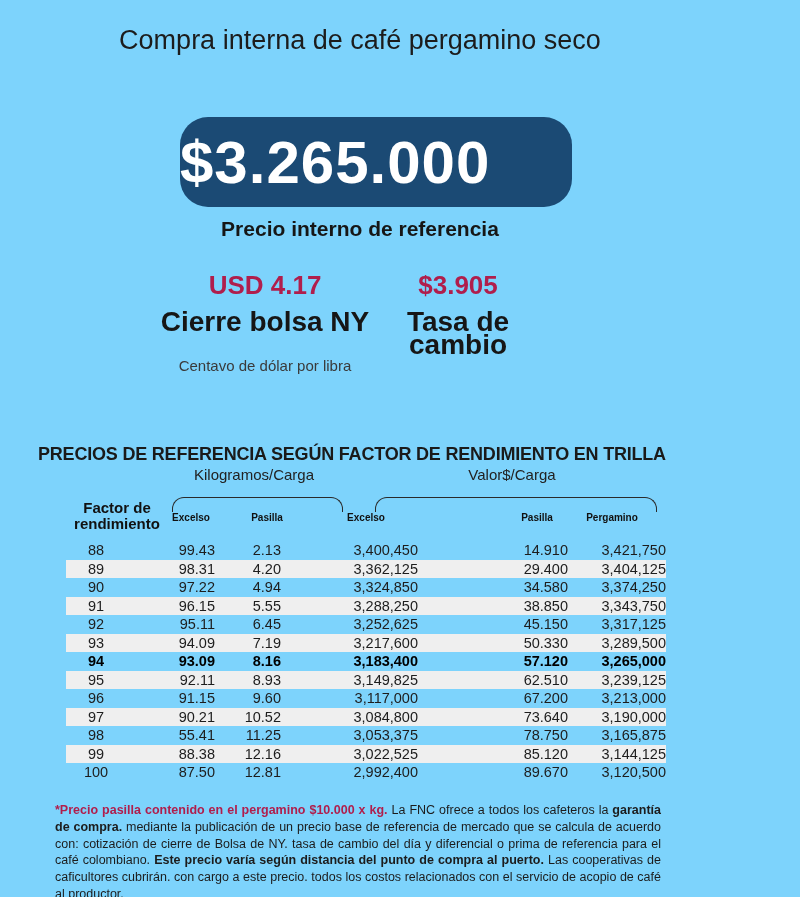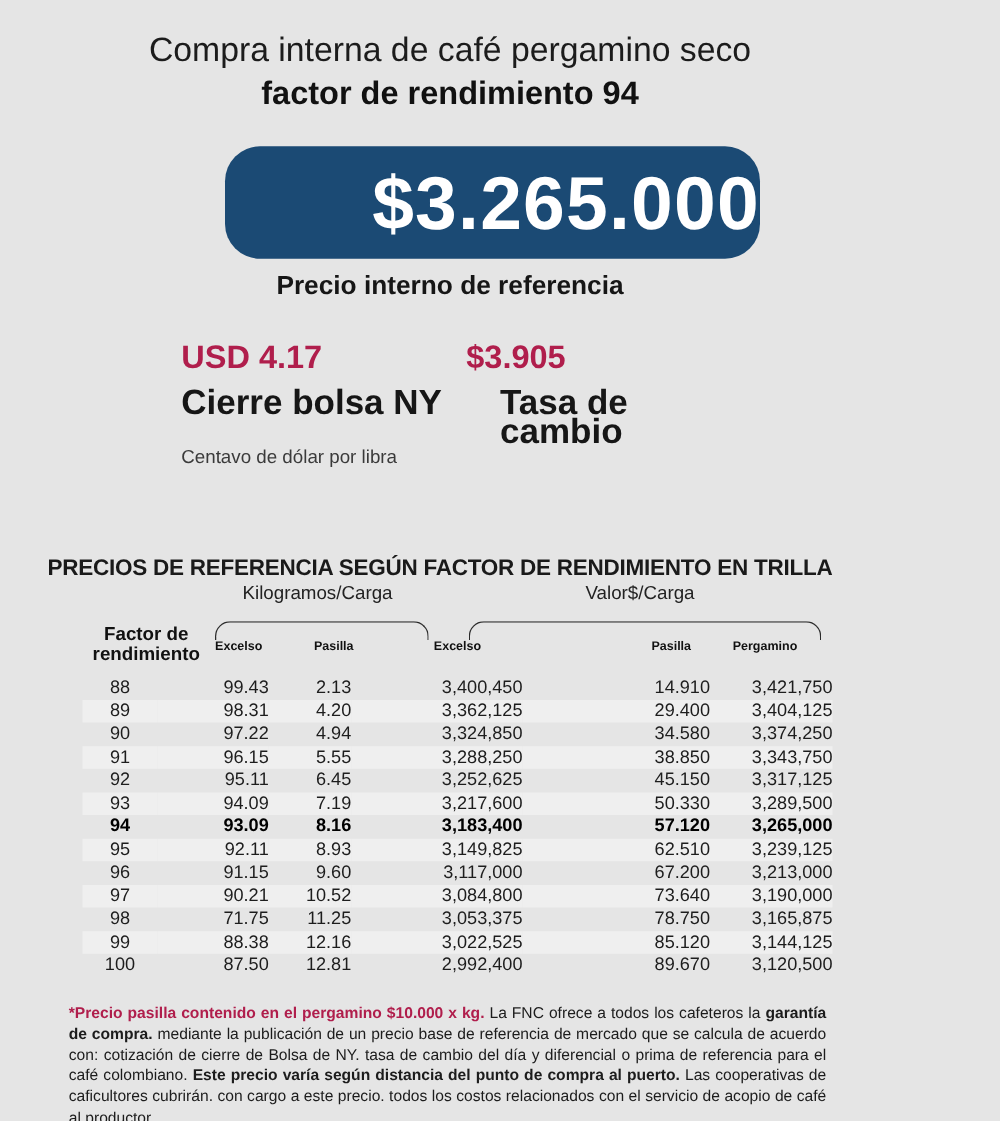--- a/index.html
+++ b/index.html
@@ -1,35 +1,35 @@
 <!DOCTYPE html>
 <html><head>
 <meta charset="utf-8">
 <style>
   * { margin:0; padding:0; box-sizing:border-box; }
   html,body { background:#ffffff; }
   .page {
-    position:relative; width:800px; height:897px; background:#e5e5e5;
+    position:relative; width:800px; height:897px; background:#7dd3fc;
     font-family:"Liberation Sans", sans-serif; color:#1d1d1d; overflow:hidden;
   }
   
   .title-block { position:absolute; top:25px; left:0; width:720px; text-align:center; }
   .title-line1 { font-size:27px; font-weight:normal; color:#1c1c1c; }
   .title-line2 { font-size:26px; font-weight:bold; margin-top:3px; color:#111; }
   
   .badge {
-    position:absolute; top:117px; left:180px; width:428px; height:90px;
+    position:absolute; top:117px; left:180px; width:392px; height:90px;
     background:#1b4a74; border-radius:28px;
-    display:flex; align-items:center; justify-content:flex-end;
+    display:flex; align-items:center; justify-content:flex-start;
   }
   .badge-value { color:#ffffff; font-weight:bold; font-size:60px; letter-spacing:1px; }
   .badge-label { position:absolute; top:217px; left:0; width:720px; text-align:center;
     font-size:21px; font-weight:bold; color:#161616; }
   
-  .stat { position:absolute; top:270px; text-align:left; }
+  .stat { position:absolute; top:270px; text-align:center; }
   .stat-ny { left:145px; width:240px; }
   .stat-fx { left:373px; width:170px; }
   .stat-value { font-size:26px; font-weight:bold; color:#b01e4c; }
   .stat-label { font-size:28px; font-weight:bold; margin-top:9px; line-height:23px; color:#161616; }
   .stat-label.narrow { width:116px; margin-left:auto; margin-right:auto; }
   .stat-sublabel { font-size:15px; margin-top:24px; color:#3a3a3a; }
   
   .section-title { position:absolute; top:444px; left:38px; font-size:18px; font-weight:bold;
     letter-spacing:-0.2px; color:#1a1a1a; white-space:nowrap; }
   .table-head { position:absolute; top:460px; left:0; width:800px; height:80px; }
@@ -64,21 +64,20 @@
   .fn-lead { color:#b01e4c; font-weight:bold; }
   .fn-bold { font-weight:bold; }
 </style>
 </head>
 <body>
 
 <div class="page">
 
   <div class="title-block">
     <div class="title-line1">Compra interna de café pergamino seco</div>
-    <div class="title-line2">factor de rendimiento 94</div>
   </div>
 
   <div class="badge">
     <span class="badge-value">$3.265.000</span>
   </div>
   <div class="badge-label">Precio interno de referencia</div>
 
   <div class="stat stat-ny">
     <div class="stat-value">USD 4.17</div>
     <div class="stat-label">Cierre bolsa NY</div>
@@ -189,21 +188,21 @@
         <tr>
           <td>97</td>
           <td>90.21</td>
           <td>10.52</td>
           <td>3,084,800</td>
           <td>73.640</td>
           <td>3,190,000</td>
         </tr>
         <tr>
           <td>98</td>
-          <td>71.75</td>
+          <td>55.41</td>
           <td>11.25</td>
           <td>3,053,375</td>
           <td>78.750</td>
           <td>3,165,875</td>
         </tr>
         <tr>
           <td>99</td>
           <td>88.38</td>
           <td>12.16</td>
           <td>3,022,525</td>

